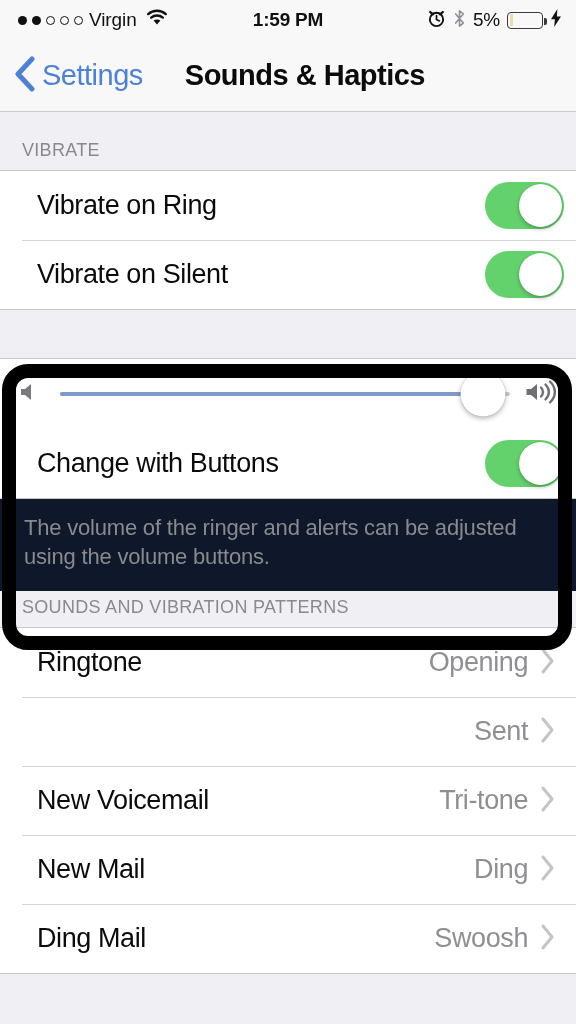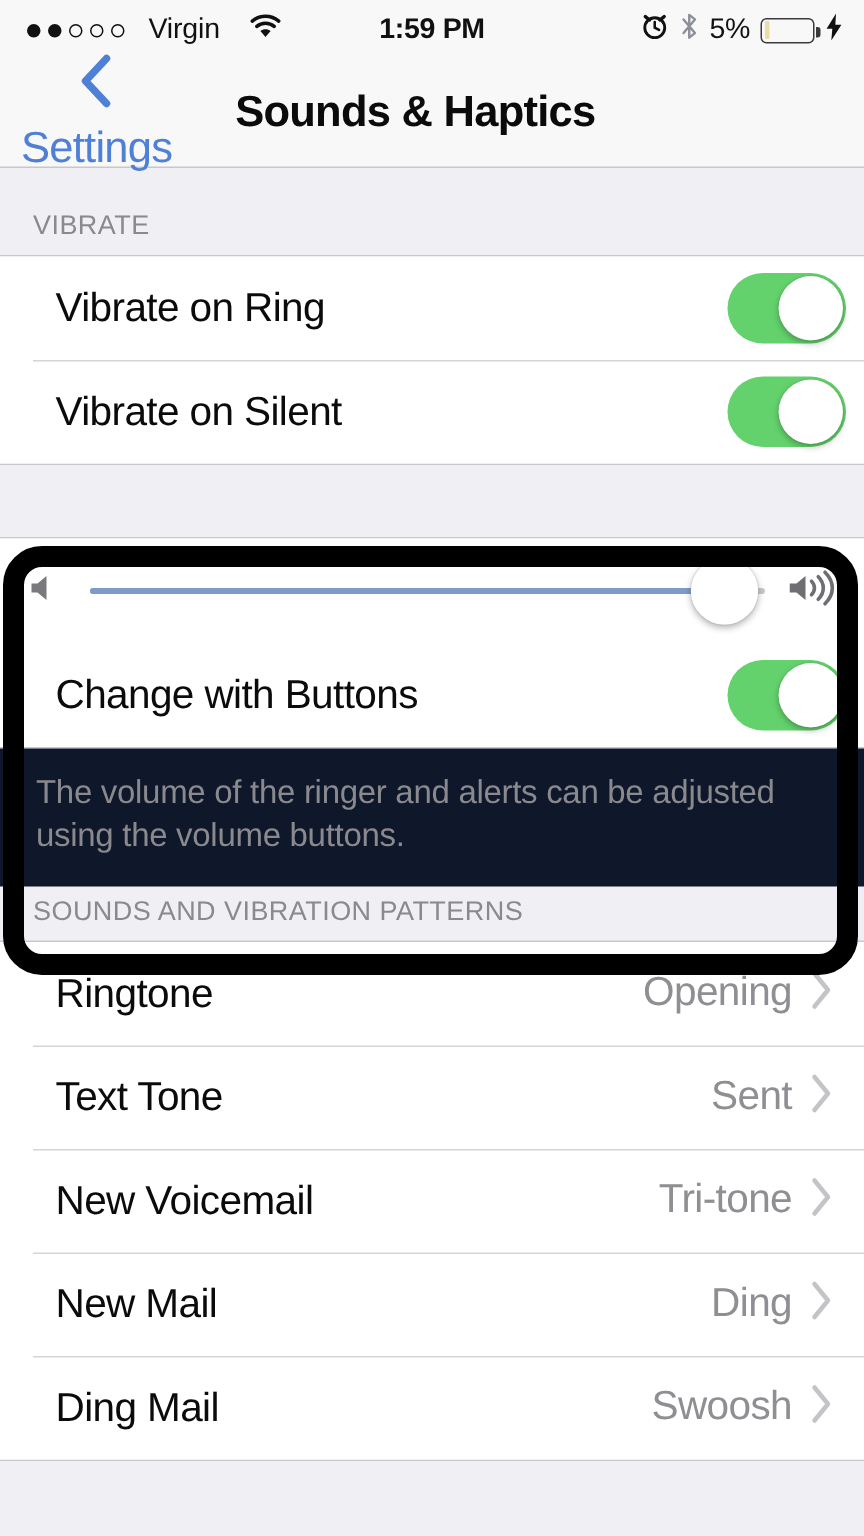--- a/index.html
+++ b/index.html
@@ -21,21 +21,21 @@
 
   
   .status-bar{
     position:relative;
     height:40px;
     background:#F8F8F8;
     display:flex;
     align-items:center;
     padding:0 14px 0 18px;
   }
-  .sb-left{ display:flex; align-items:center; gap:16px; }
+  .sb-left{ display:flex; align-items:center; gap:6px; }
   .sb-dots{ display:flex; align-items:center; gap:5px; }
   .dot{ width:9px; height:9px; border-radius:50%; }
   .dot.on{ background:#111; }
   .dot.off{ background:transparent; border:1.5px solid #111; width:9px; height:9px; }
   .carrier{ font-size:19px; color:#111; letter-spacing:-0.1px; }
   .wifi{ display:inline-block; margin-left:2px; }
   .sb-center{
     position:absolute; left:0; right:0; top:0; height:40px;
     display:flex; align-items:center; justify-content:center;
     pointer-events:none;
@@ -60,21 +60,20 @@
     height:72px;
     background:#F8F8F8;
     border-bottom:1px solid #C8C7CC;
     display:flex;
     align-items:center;
     padding-left:14px;
   }
   .back-btn{
     display:flex; align-items:center; gap:6px;
     cursor:pointer;
-    flex-direction:column;
   }
   .back-chevron{ display:block; }
   .back-label{ font-size:29px; color:#4E80D6; letter-spacing:-0.5px; }
   .nav-title{
     font-size:29px; font-weight:bold; color:#0b0b0b;
     letter-spacing:-0.5px;
     margin-left:42px;
   }
 
   
@@ -337,21 +336,20 @@
         <span class="row-value">Opening</span>
         <span class="chevron-r">
           <svg width="16" height="28" viewBox="0 0 16 28">
             <path d="M3 3 L12 14 L3 25" stroke="#C4C4C8" stroke-width="3" fill="none" stroke-linecap="round" stroke-linejoin="round"></path>
           </svg>
         </span>
       </span>
     </div>
 
     <div class="row">
-      <span class="row-label">Text Tone</span>
       <span class="row-right">
         <span class="row-value">Sent</span>
         <span class="chevron-r">
           <svg width="16" height="28" viewBox="0 0 16 28">
             <path d="M3 3 L12 14 L3 25" stroke="#C4C4C8" stroke-width="3" fill="none" stroke-linecap="round" stroke-linejoin="round"></path>
           </svg>
         </span>
       </span>
     </div>
 

